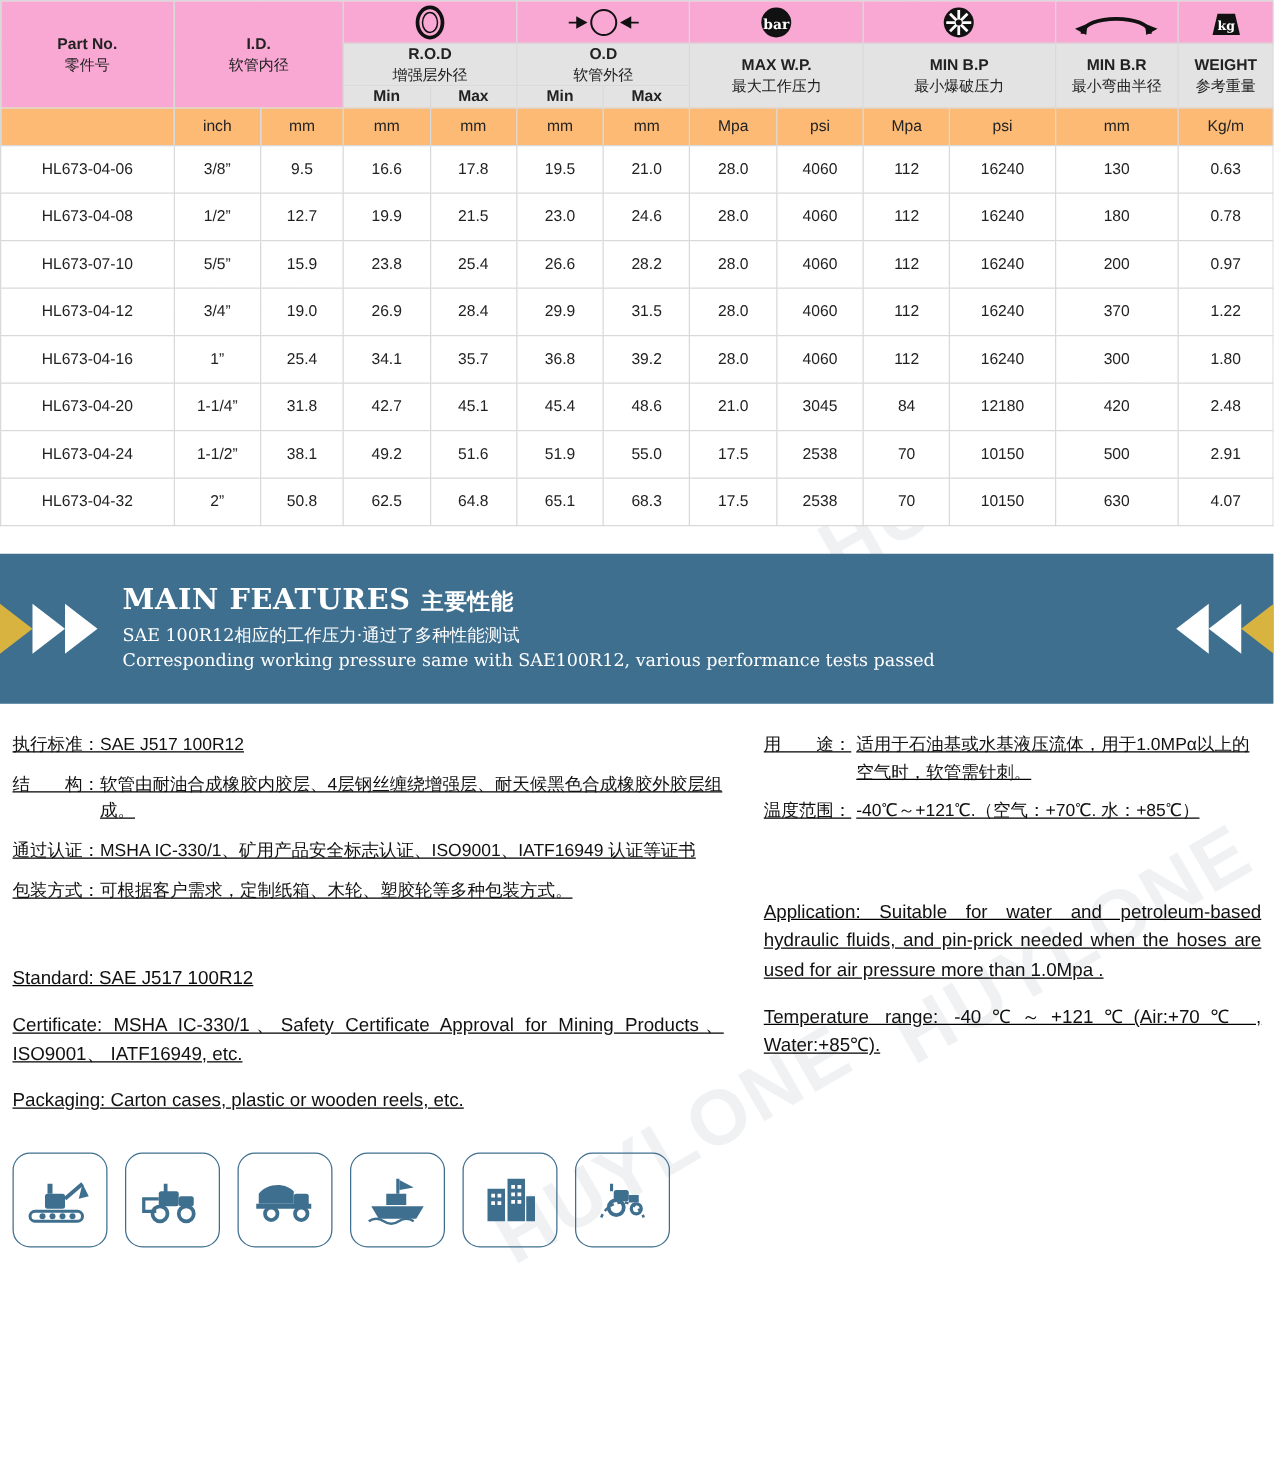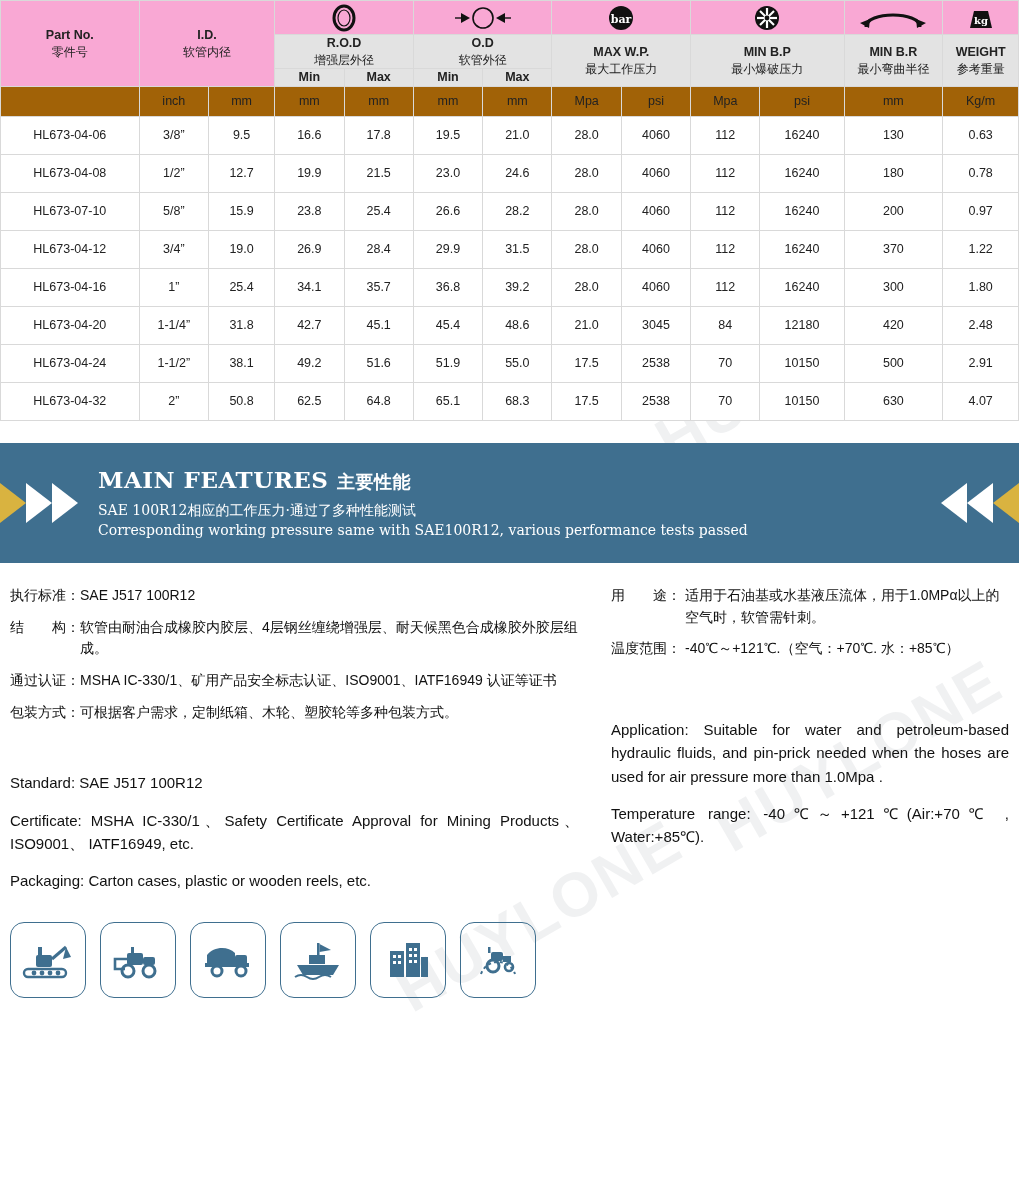--- a/index.html
+++ b/index.html
@@ -53,21 +53,21 @@
     line-height: 1.35;
     padding: 4px 2px;
   }
   .hdr-cell .en { font-weight: bold; font-size: 12.5px; }
   .hdr-cell .cn { font-size: 12px; }
   .icon-row td {
     background: #f9a8d4;
     height: 34px;
     vertical-align: middle;
   }
-  .unit-row td { height: 30px; background: #a16207; }
+  .unit-row td { height: 30px; background: #fdba74; }
   .data-row td { height: 38px; background: #fff; }
   .partno { text-align: center; }
 
   svg.ic { display: block; margin: 0 auto; }
 
   
   .features {
     position: relative;
     margin-top: 22px;
     height: 120px;
@@ -111,20 +111,21 @@
     line-height: 1.45;
   }
 
   
   .content {
     position: relative;
     z-index: 10;
     display: flex;
     padding: 22px 0 0 10px;
     gap: 0;
+    text-decoration: underline;
   }
   .col-left { width: 585px; padding-right: 16px; }
   .col-right { width: 414px; padding-left: 16px; }
 
   .cn-row {
     display: flex;
     font-size: 14px;
     color: #111;
     line-height: 1.55;
     margin-bottom: 10px;
@@ -339,21 +340,21 @@
       <td>24.6</td>
       <td>28.0</td>
       <td>4060</td>
       <td>112</td>
       <td>16240</td>
       <td>180</td>
       <td>0.78</td>
     </tr>
     <tr class="data-row">
       <td class="partno">HL673-07-10</td>
-      <td>5/8”</td>
+      <td>5/5”</td>
       <td>15.9</td>
       <td>23.8</td>
       <td>25.4</td>
       <td>26.6</td>
       <td>28.2</td>
       <td>28.0</td>
       <td>4060</td>
       <td>112</td>
       <td>16240</td>
       <td>200</td>

